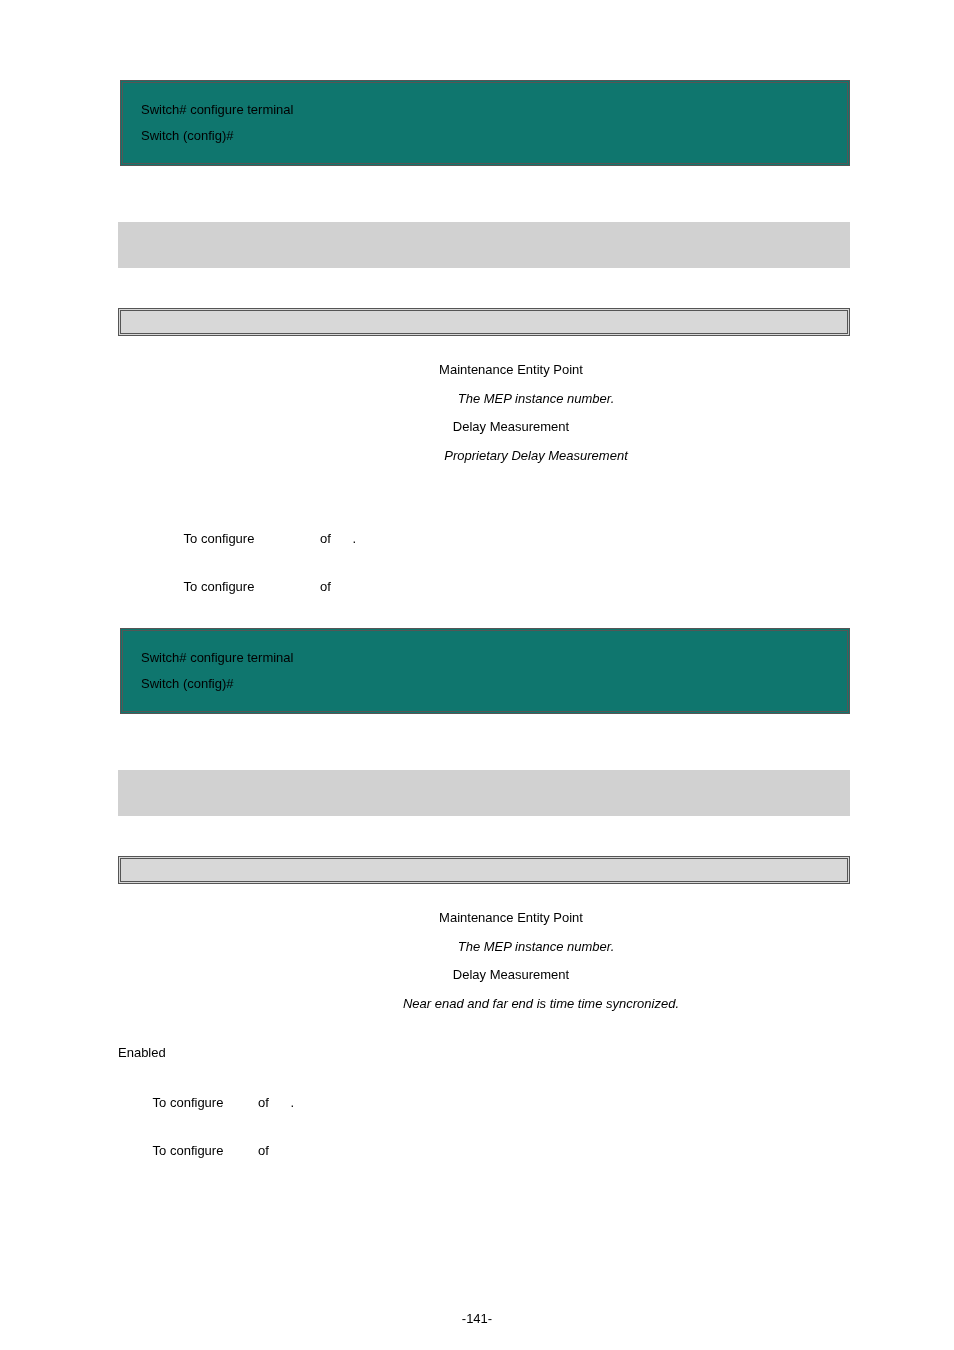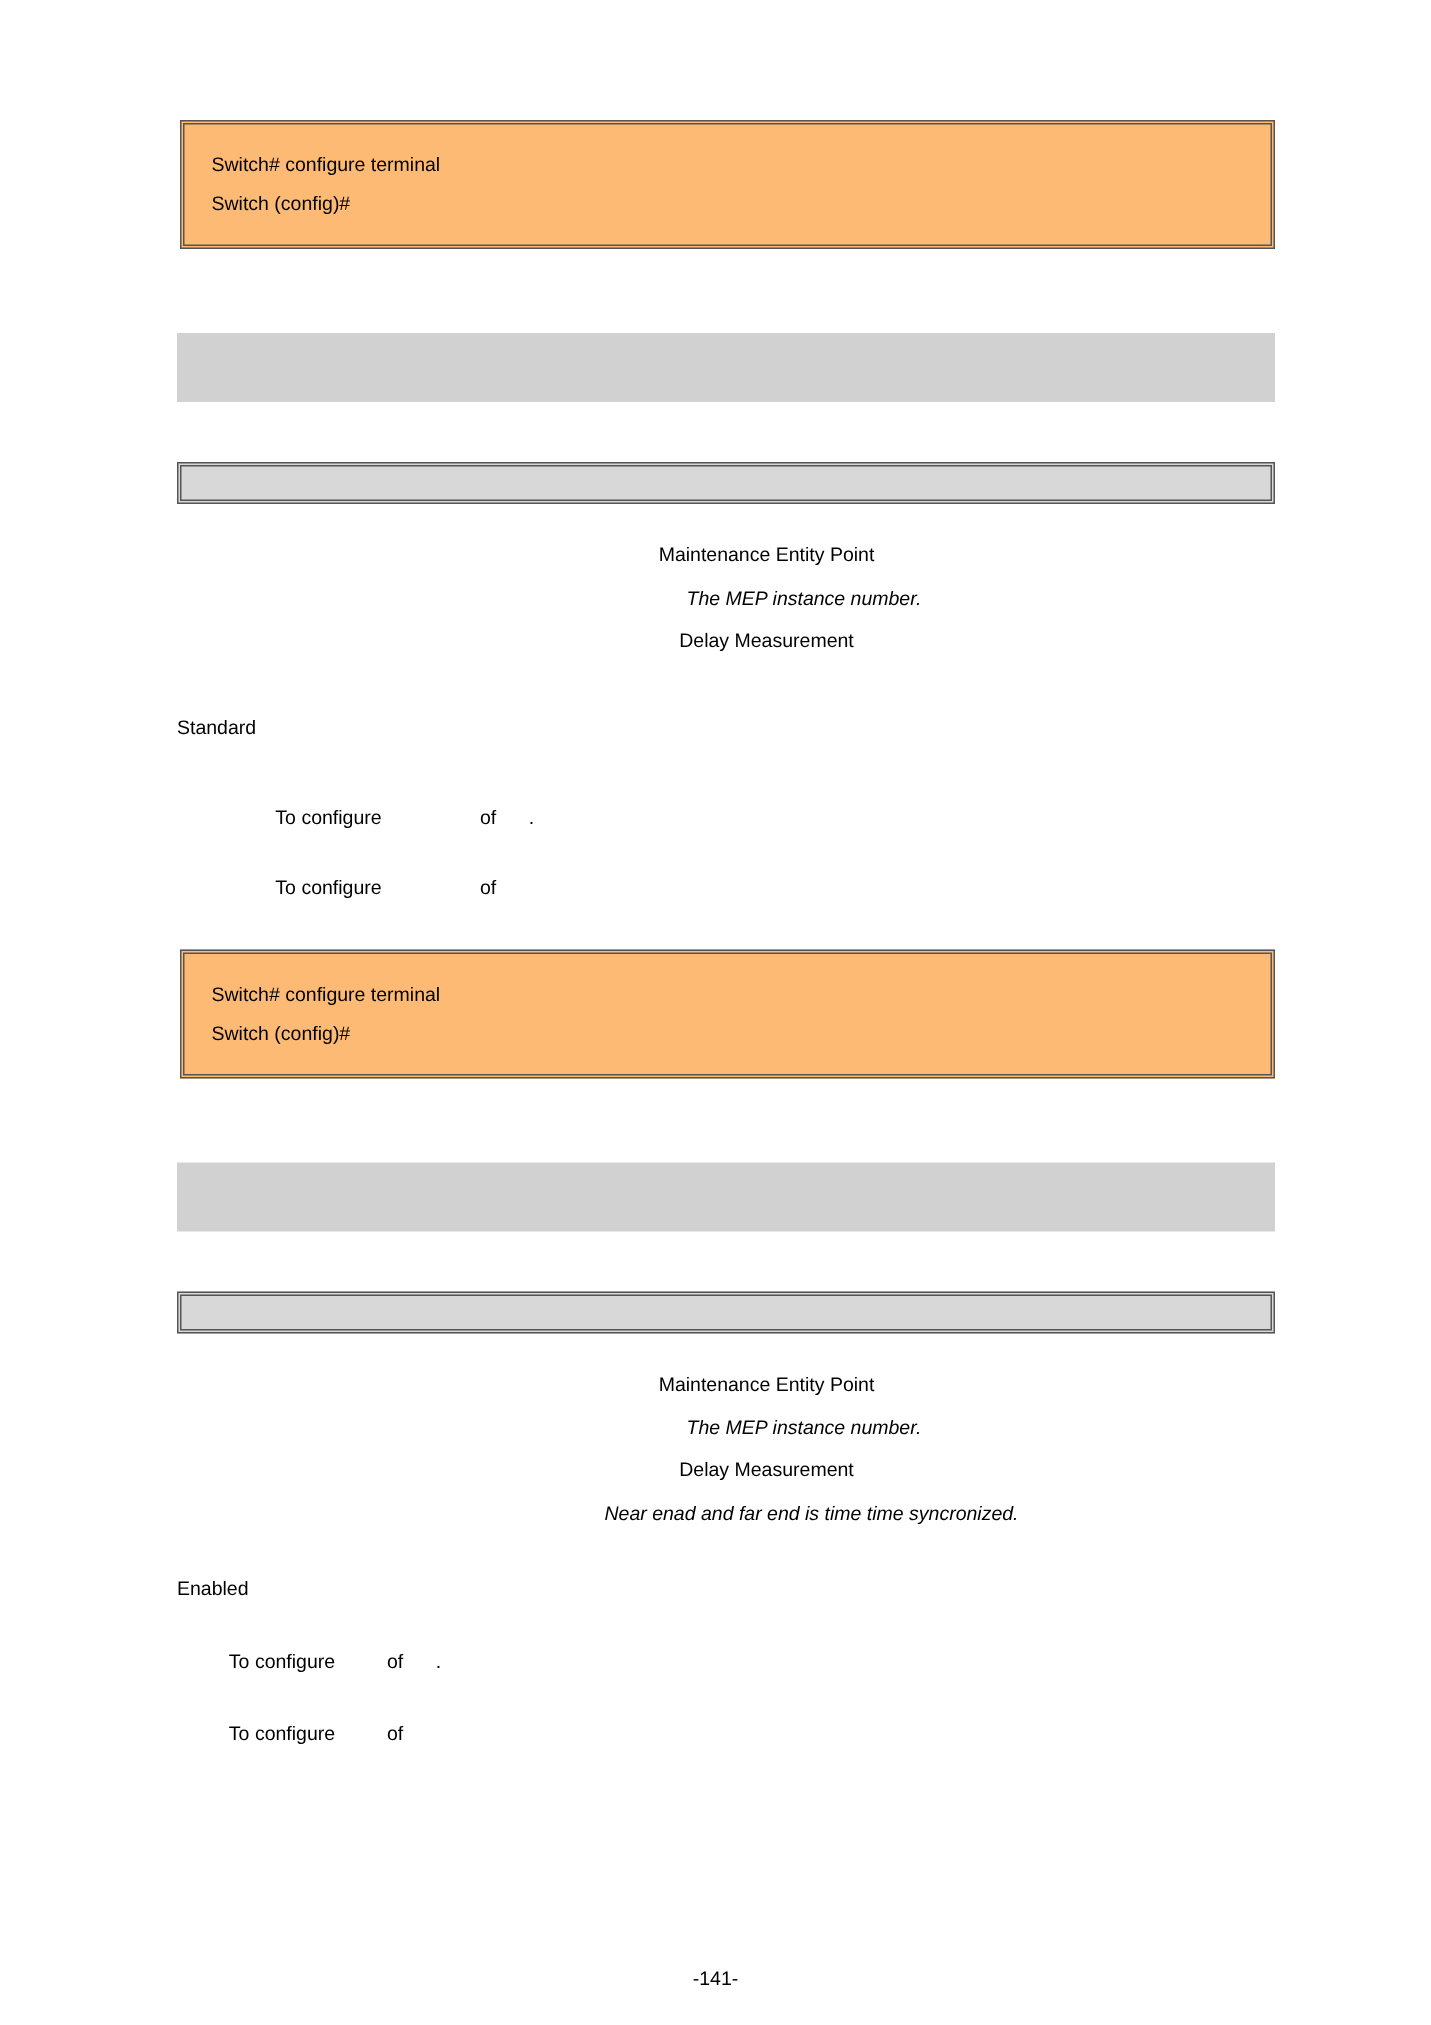--- a/index.html
+++ b/index.html
@@ -8,21 +8,21 @@
     height: 1350px;
     background: #fff;
     font-family: Arial, Helvetica, sans-serif;
     font-size: 13px;
     color: #000;
     position: relative;
   }
   .content { padding: 0 104px 0 118px; padding-top: 80px; }
   .code-box {
     border: 3px double #555;
-    background: #fdba74;
+    background: #0f766e;
     padding: 14px 18px;
     line-height: 2.0;
     margin: 0 0 0 2px;
   }
   .code-box .line { display: block; }
   .blue-banner {
     background: #d1d1d1;
     height: 46px;
     margin: 56px 0 40px 0;
   }
@@ -59,25 +59,25 @@
   </div>
 
   <div class="blue-banner"></div>
 
   <div class="syntax-box"></div>
 
   <div class="params">
     <div class="lvl1">Maintenance Entity Point</div>
     <div class="lvl2">The MEP instance number.</div>
     <div class="lvl1">Delay Measurement</div>
+    <div class="lvl2">Proprietary Delay Measurement</div>
   </div>
 
   <div class="sep"></div>
 
-  <div class="plain">Standard</div>
 
   <div class="sep"></div>
 
   <div class="plain of-line">
     <span class="a">To configure</span>
     <span class="b">
       <span>of</span>&nbsp;&nbsp;&nbsp;&nbsp;&nbsp;&nbsp;<span>.</span>
     </span>
   </div>
 

